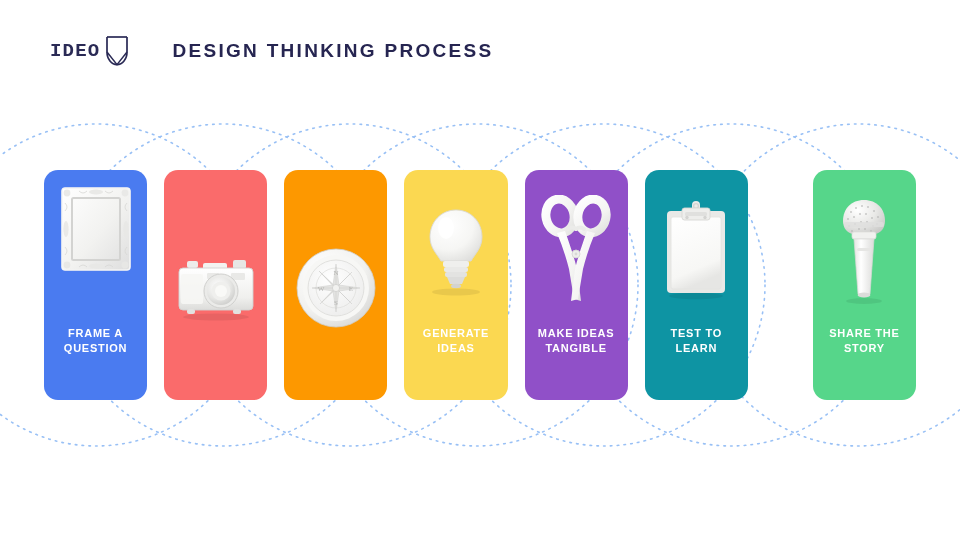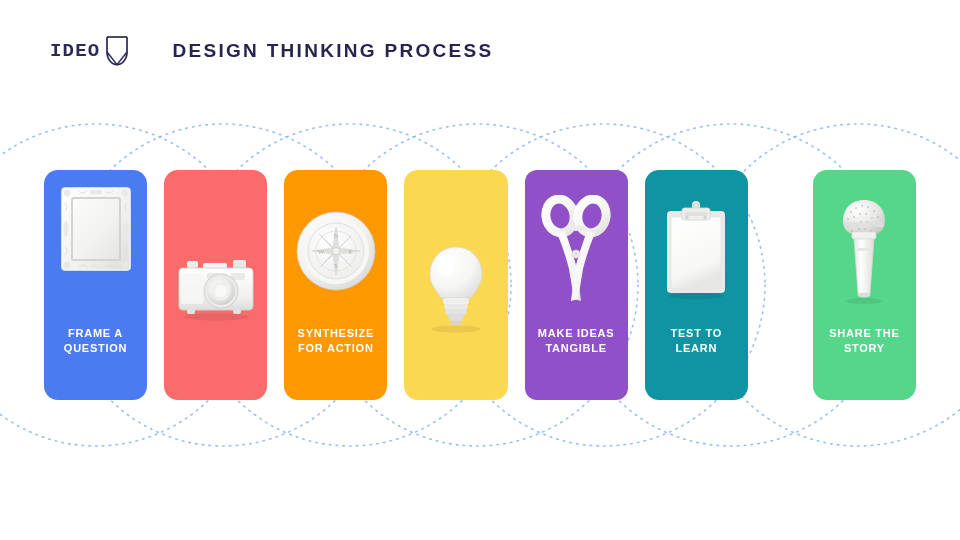--- a/index.html
+++ b/index.html
@@ -248,22 +248,20 @@
             <line x1="27" y1="27" x2="55" y2="55"></line>
             <line x1="55" y1="27" x2="27" y2="55"></line>
           </g>
           <circle cx="41" cy="41" r="3.6" fill="#f2f2f0" stroke="#cdcdcb" stroke-width="0.7"></circle>
           <text x="41" y="28" font-family="Liberation Serif, serif" font-size="7" fill="#b4b4b2" text-anchor="middle">N</text>
           <text x="41" y="58" font-family="Liberation Serif, serif" font-size="7" fill="#b4b4b2" text-anchor="middle">S</text>
           <text x="56" y="43.5" font-family="Liberation Serif, serif" font-size="7" fill="#b4b4b2" text-anchor="middle">E</text>
           <text x="26" y="43.5" font-family="Liberation Serif, serif" font-size="7" fill="#b4b4b2" text-anchor="middle">W</text>
         </svg>
       </div>
-      <div class="card-label" style="color: rgb(255, 255, 255);">SYNTHESIZE
-FOR ACTION</div>
     </div>
 
     <div class="card" style="background: rgb(251, 216, 81);">
       <div class="card-icon">
         <svg width="68" height="94" viewBox="0 0 68 94" xmlns="http://www.w3.org/2000/svg">
           <defs>
             <radialGradient id="bulbG" cx="0.35" cy="0.3" r="0.8">
               <stop offset="0" stop-color="#ffffff"></stop>
               <stop offset="0.6" stop-color="#f6f6f4"></stop>
               <stop offset="1" stop-color="#dededc"></stop>
@@ -276,23 +274,25 @@
           <ellipse cx="24" cy="24" rx="8" ry="11" fill="#ffffff" opacity="0.85"></ellipse>
 
           <rect x="21" y="57" width="26" height="6" rx="2" fill="#efefed"></rect>
           <rect x="22" y="63" width="24" height="5" rx="2" fill="#e9e9e7"></rect>
           <rect x="23" y="68" width="22" height="5" rx="2" fill="#e3e3e1"></rect>
           <path d="M25 73 L43 73 L40 80 L28 80 Z" fill="#dcdcda"></path>
           <ellipse cx="34" cy="82" rx="5" ry="2.2" fill="#d3d3d1"></ellipse>
           <ellipse cx="34" cy="88" rx="24" ry="3.6" fill="#000000" opacity="0.07"></ellipse>
         </svg>
       </div>
-    </div>
-
-    <div class="card" style="background: rgb(144, 80, 200); border-radius: 12px;">
+      <div class="card-label" style="color: rgb(255, 255, 255);">GENERATE
+IDEAS</div>
+    </div>
+
+    <div class="card" style="background: rgb(144, 80, 200);">
       <div class="card-icon">
         <svg width="70" height="112" viewBox="0 0 70 112" xmlns="http://www.w3.org/2000/svg">
           <defs>
             <linearGradient id="scG" x1="0" y1="0" x2="1" y2="1">
               <stop offset="0" stop-color="#ffffff"></stop>
               <stop offset="0.6" stop-color="#f4f4f2"></stop>
               <stop offset="1" stop-color="#e0e0de"></stop>
             </linearGradient>
           </defs>
 

